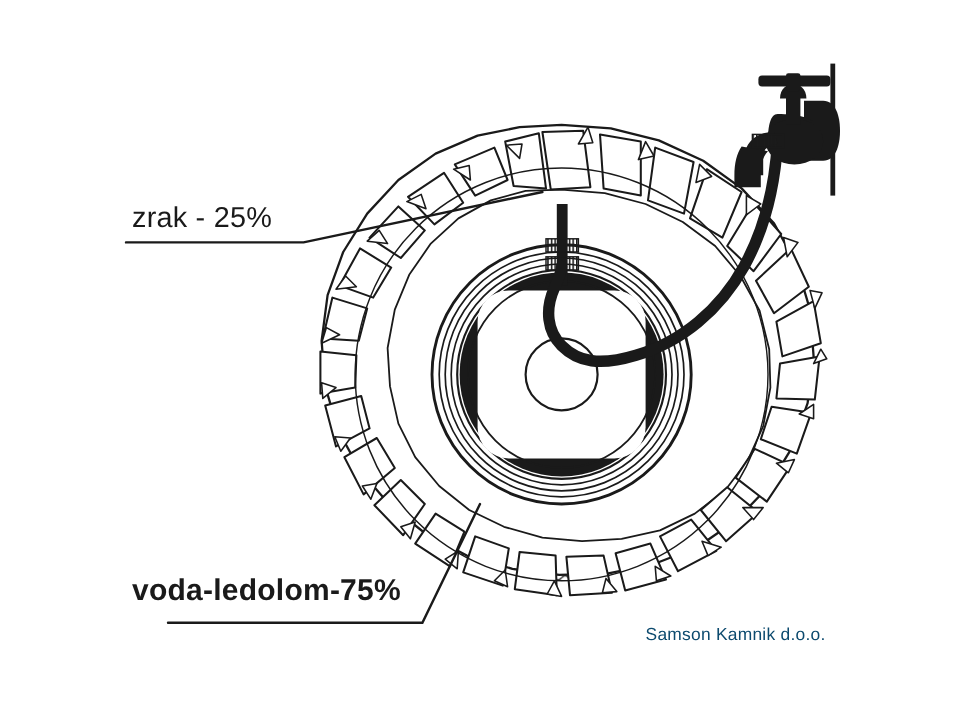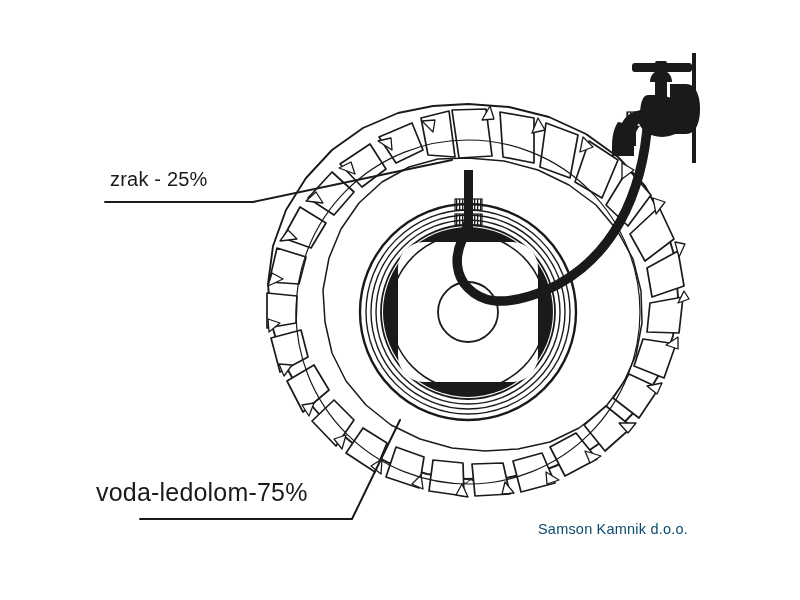--- a/index.html
+++ b/index.html
@@ -31,26 +31,27 @@
   .label-text {
     position: absolute;
     color: #1a1a1a;
     font-family: "Liberation Sans", sans-serif;
     white-space: nowrap;
     letter-spacing: 0.2px;
   }
   #label-air {
     left: 110px;
     top: 168px;
-    font-size: 20px;
+    font-size: 24px;
   }
   #label-water {
-    left: 96px;
+    left: 110px;
     top: 478px;
     font-size: 25px;
+    font-weight: bold;
   }
   #credit-text {
     left: 538px;
     top: 521px;
     font-size: 14.5px;
     color: #0c4a6e;
   }
 </style>
 </head>
 <body>

